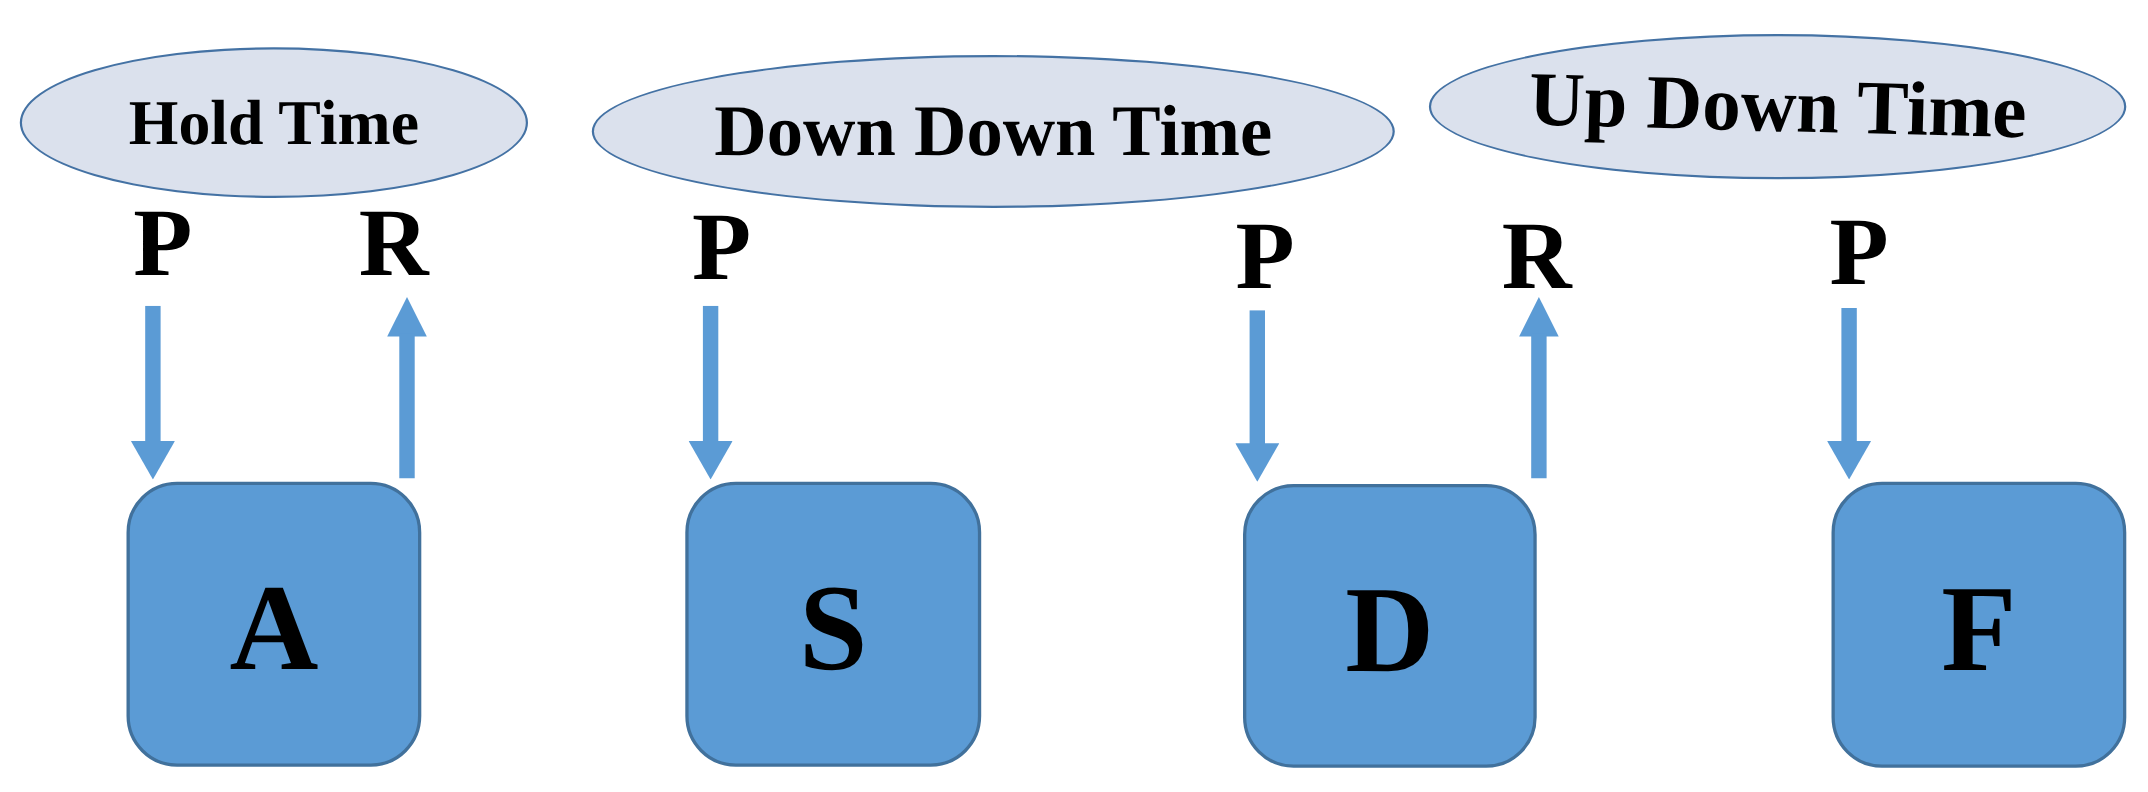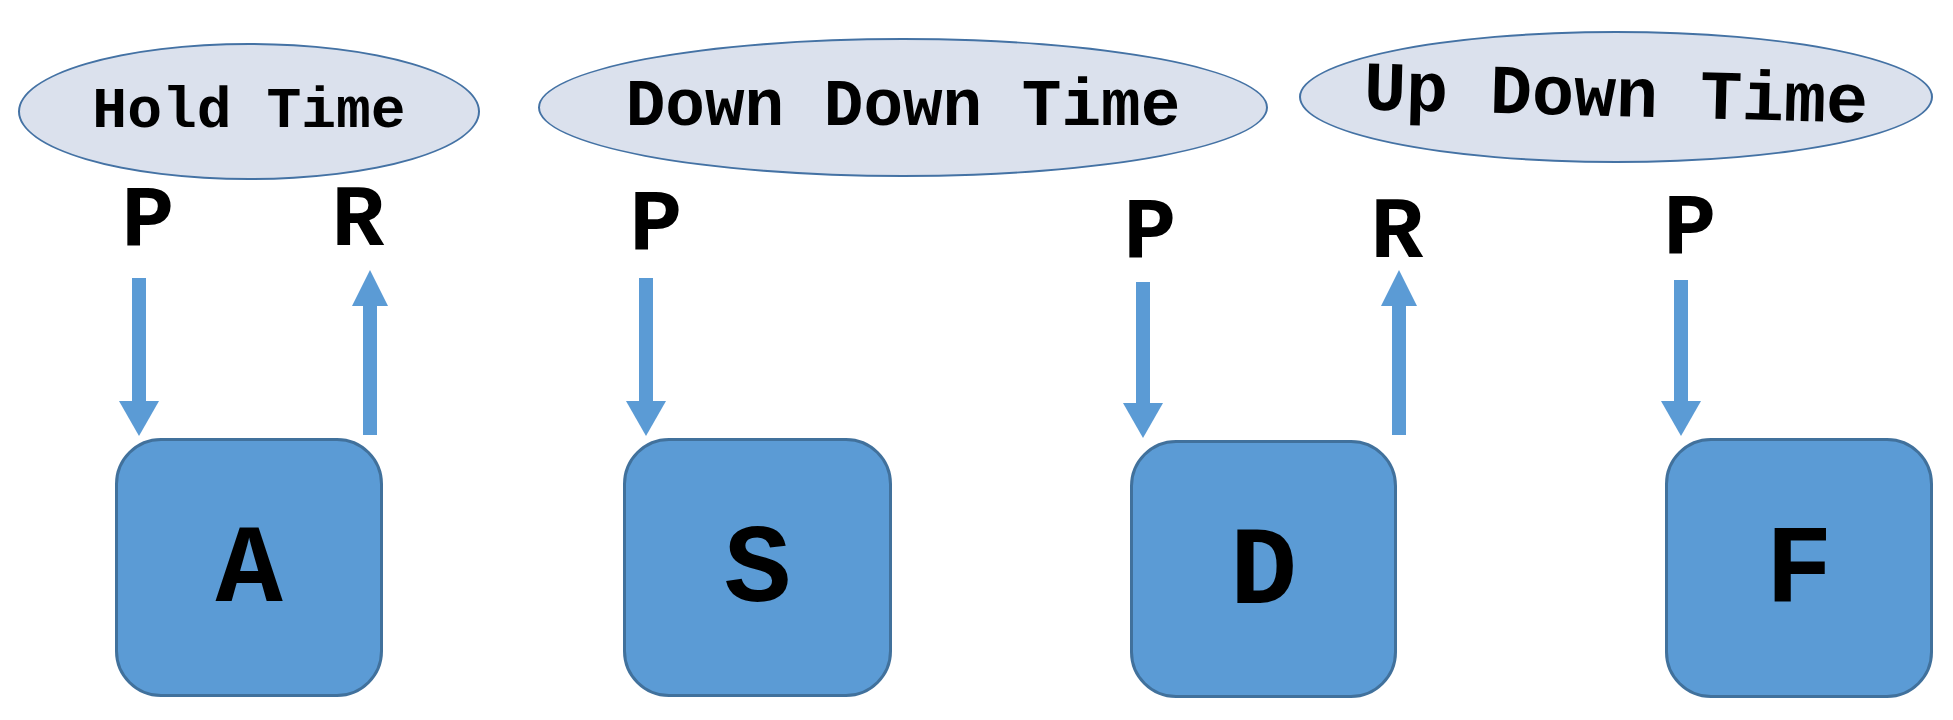--- a/index.html
+++ b/index.html
@@ -11,21 +11,21 @@
     --arrow: #5b9bd5;
     --label-text: #000000;
   }
   * { box-sizing: border-box; margin: 0; padding: 0; }
   html, body { background: var(--background); }
   .canvas {
     position: relative;
     width: 1953px;
     height: 720px;
     background: var(--background);
-    font-family: Liberation Mono, monospace;
+    font-family: Liberation Serif, serif;
     overflow: hidden;
   }
 
   
   .ellipse {
     position: absolute;
     border-radius: 50%;
     background: var(--ellipse-fill);
     border: 2px solid var(--ellipse-border);
     display: flex;
@@ -33,21 +33,21 @@
     justify-content: center;
   }
   .ellipse .ellipse-label {
     font-weight: bold;
     color: var(--label-text);
     white-space: nowrap;
     letter-spacing: 0px;
   }
   .e1 { left: 18px;   top: 43px; width: 462px; height: 137px; }
   .e1 .ellipse-label { font-size: 58px; }
-  .e2 { left: 538px;  top: 38px; width: 730px; height: 139px; }
+  .e2 { left: 538px;  top: 50px; width: 730px; height: 139px; }
   .e2 .ellipse-label { font-size: 66px; }
   .e3 { left: 1299px; top: 31px; width: 634px; height: 132px; }
   .e3 .ellipse-label { font-size: 70px; transform: rotate(1.5deg); }
 
   
   .marker-label {
     position: absolute;
     width: 110px;
     text-align: center;
     font-size: 88px;

